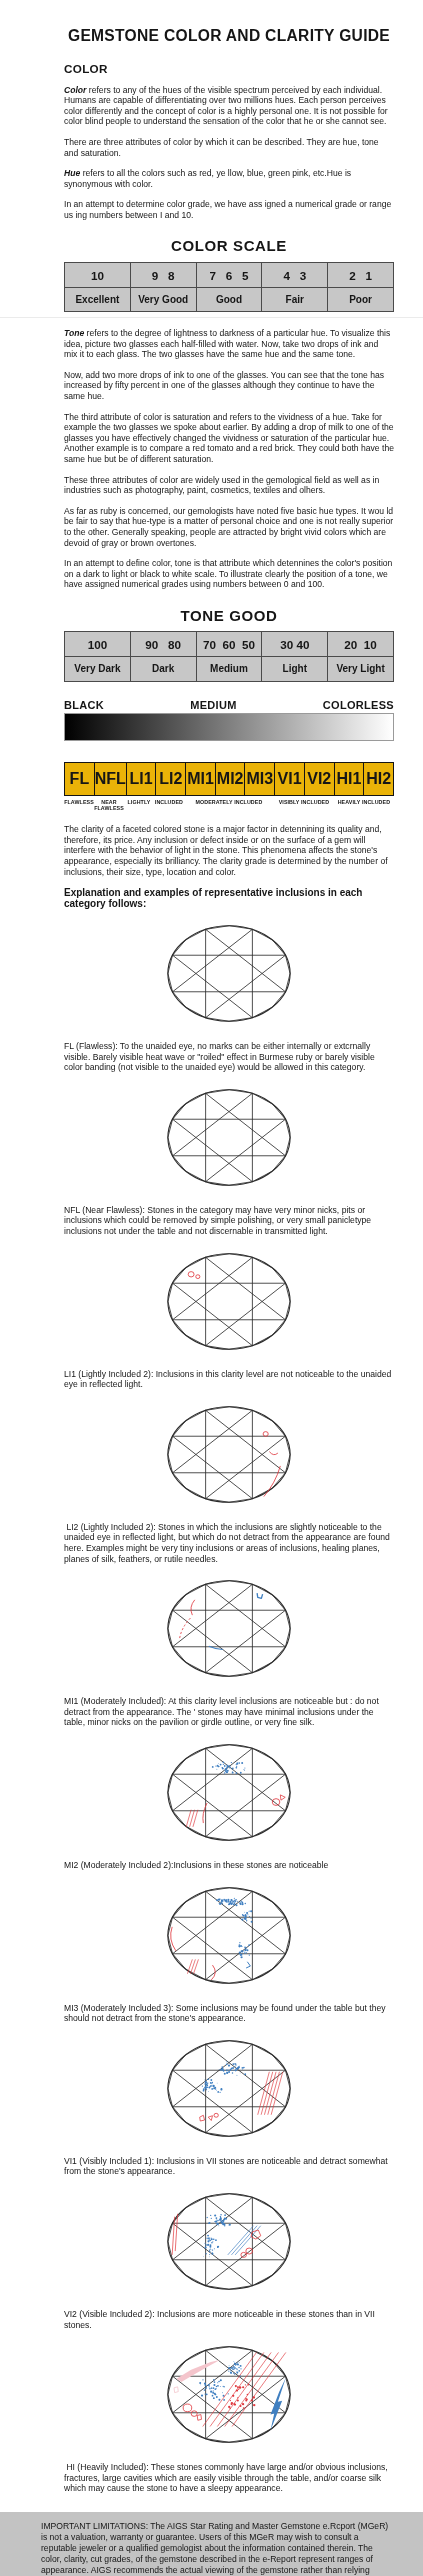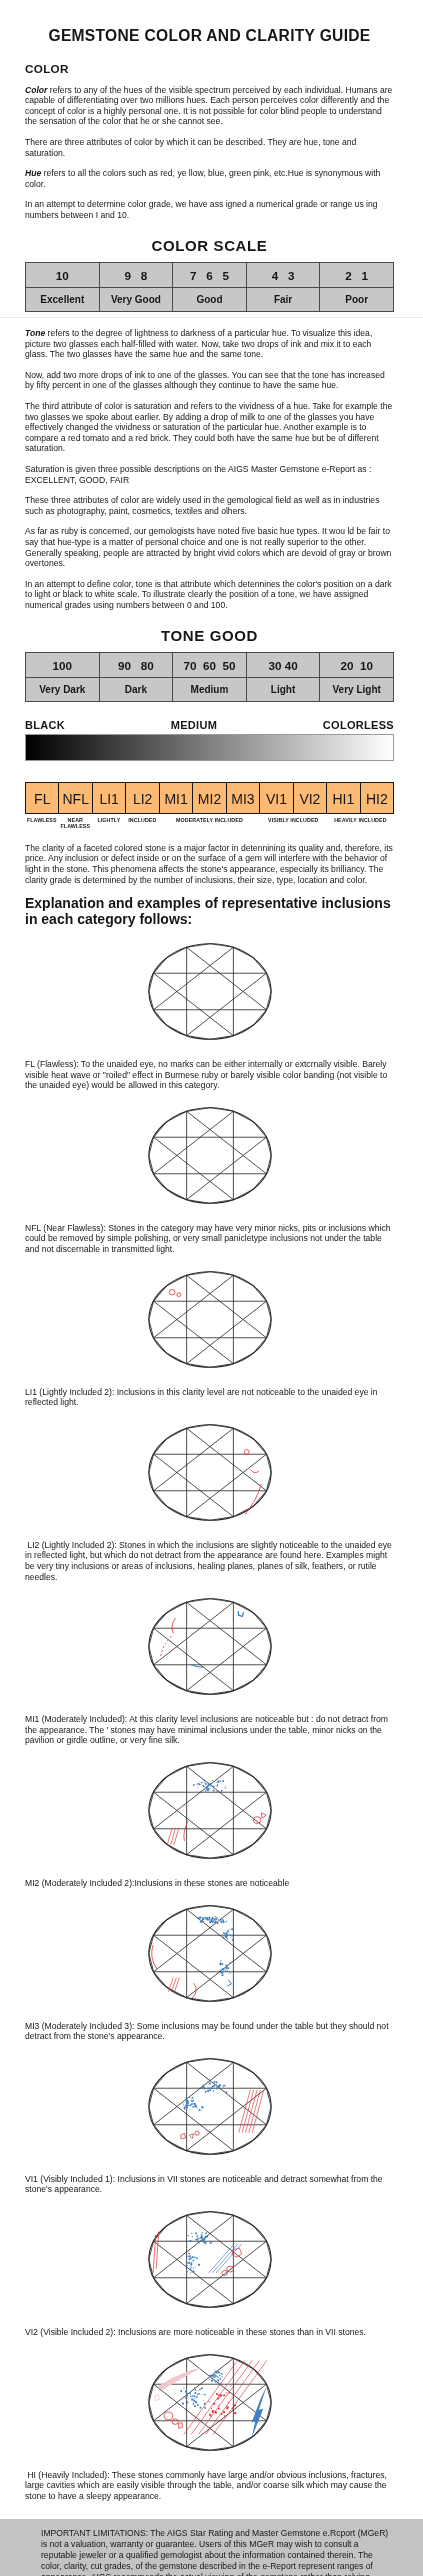--- a/index.html
+++ b/index.html
@@ -1,37 +1,37 @@
 <!DOCTYPE html>
 <html style="font-size:9px"><head>
 <meta charset="utf-8">
 <style>
   html,body{margin:0;padding:0;background:#ffffff;}
   body{width:423px;font-family:"Liberation Sans",sans-serif;color:#161616;position:relative;}
-  .content{padding:0 29px 0 25px;}
+  .content{padding:0 29px 0 64px;}
   .doc-title{text-align:center;font-size:15.6px;font-weight:bold;letter-spacing:0.3px;margin:27px 0 0;}
   .section-heading{font-size:11.7px;font-weight:bold;margin:16.7px 0 0;letter-spacing:0.3px;}
   p.body-text{font-size:8.6px;line-height:10.6px;margin:10px 0 0;}
   p.body-text b{font-style:italic;}
   .scale-title{text-align:center;font-size:15px;font-weight:bold;letter-spacing:0.6px;margin:16.7px 0 0;}
   .scale-table{margin:7.8px 0 0;border:1.1px solid #4a4a4a;}
   .scale-row{display:flex;}
   .scale-row .cell{flex:1;background:#c7c7c7;text-align:center;border-left:1.1px solid #4a4a4a;white-space:pre;}
   .scale-row .cell:first-child{border-left:none;text-align:center;}
   .scale-row.nums .cell{font-size:11.7px;font-weight:bold;padding:5.6px 0 5px;}
   .scale-row.labs .cell{font-size:10px;font-weight:bold;padding:6.1px 0 6.7px;border-top:1.1px solid #4a4a4a;}
   .gradient-labels{display:flex;justify-content:space-between;font-size:11px;font-weight:bold;margin:16.7px 0 0;letter-spacing:0.3px;}
   .gradient-bar{height:25.6px;margin:2.8px 0 0;background:linear-gradient(to right,#000000,#ffffff);border:0.6px solid #9a9a9a;}
   .clarity-row{display:flex;margin:21px 0 0;}
-  .clarity-row .ccell{flex:1;background:#fdba74;border:1.1px solid #141414;margin-left:-1.1px;text-align:center;font-size:14px;font-weight:normal;padding:7.2px 0 6.7px;}
+  .clarity-row .ccell{flex:1;background:#eab308;border:1.1px solid #141414;margin-left:-1.1px;text-align:center;font-size:16px;font-weight:bold;padding:7.2px 0 6.7px;}
   .clarity-row .ccell:first-child{margin-left:0;}
   .clarity-cats{display:flex;margin:2.8px 0 0;}
   .clarity-cats .cat{font-size:5.3px;font-weight:bold;text-align:center;line-height:6.1px;letter-spacing:0.1px;}
   .w1{width:9.0909%;} .w2{width:18.1818%;} .w3{width:27.2727%;}
-  .examples-heading{font-size:14px;font-weight:bold;margin:10px 0 0;}
+  .examples-heading{font-size:10px;font-weight:bold;margin:10px 0 0;}
   .gem-figure{width:140px;margin:10px auto 0;display:block;}
   .gem-caption{font-size:8.6px;line-height:10.6px;margin:11px 0 0;white-space:pre-wrap;}
   .footer-box{background:#c3c3c3;margin:18px 0 19.5px;padding:9px 32px 10px 41px;}
   .footer-box p{font-size:8.6px;line-height:11px;margin:0;}
   .page-break-line{position:absolute;left:0;top:317px;width:423px;height:1.1px;background:#ebebeb;}
 </style>
 </head>
 <body>
 
 <div class="page-break-line"></div>
@@ -62,21 +62,20 @@
       <div class="cell">Very Good</div>
       <div class="cell">Good</div>
       <div class="cell">Fair</div>
       <div class="cell">Poor</div>
     </div>
   </div>
 
   <p class="body-text" style="margin-top:15.6px;"><b>Tone</b><span> refers to the degree of lightness to darkness of a particular hue. To visualize this idea, picture two glasses each half-filled with water. Now, take two drops of ink and mix it to each glass. The two glasses have the same hue and the same tone.</span></p>
   <p class="body-text">Now, add two more drops of ink to one of the glasses. You can see that the tone has increased by fifty percent in one of the glasses although they continue to have the same hue.</p>
   <p class="body-text">The third attribute of color is saturation and refers to the vividness of a hue. Take for example the two glasses we spoke about earlier. By adding a drop of milk to one of the glasses you have effectively changed the vividness or saturation of the particular hue. Another example is to compare a red tomato and a red brick. They could both have the same hue but be of different saturation.</p>
-  <p class="body-text">Saturation is given three possible descriptions on the AIGS Master Gemstone e-Report as : EXCELLENT, GOOD, FAIR</p>
   <p class="body-text">These three attributes of color are widely used in the gemological field as well as in industries such as photography, paint, cosmetics, textiles and olhers.</p>
   <p class="body-text">As far as ruby is concerned, our gemologists have noted five basic hue types. It wou ld be fair to say that hue-type is a matter of personal choice and one is not really superior to the other. Generally speaking, people are attracted by bright vivid colors which are devoid of gray or brown overtones.</p>
   <p class="body-text">In an attempt to define color, tone is that attribute which detennines the color's position on a dark to light or black to white scale. To illustrate clearly the position of a tone, we have assigned numerical grades using numbers between 0 and 100.</p>
 
   <div class="scale-title">TONE GOOD</div>
 
   <div class="scale-table">
     <div class="scale-row nums">
       <div class="cell">100</div>
       <div class="cell">90   80</div>

